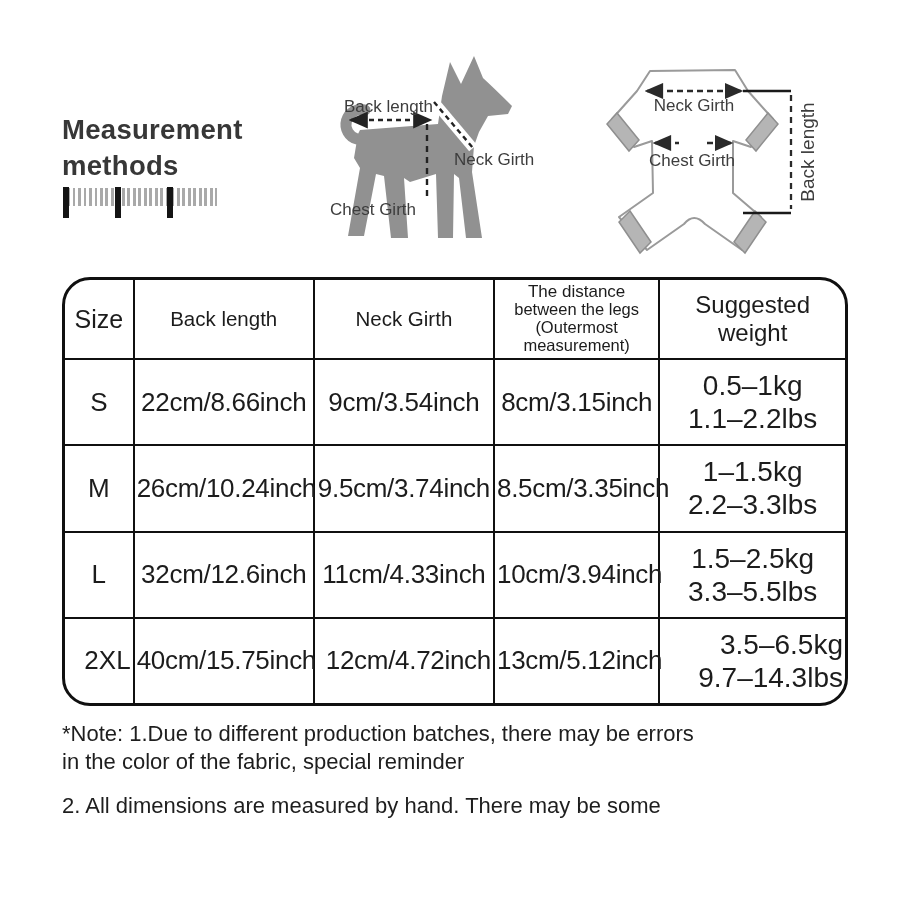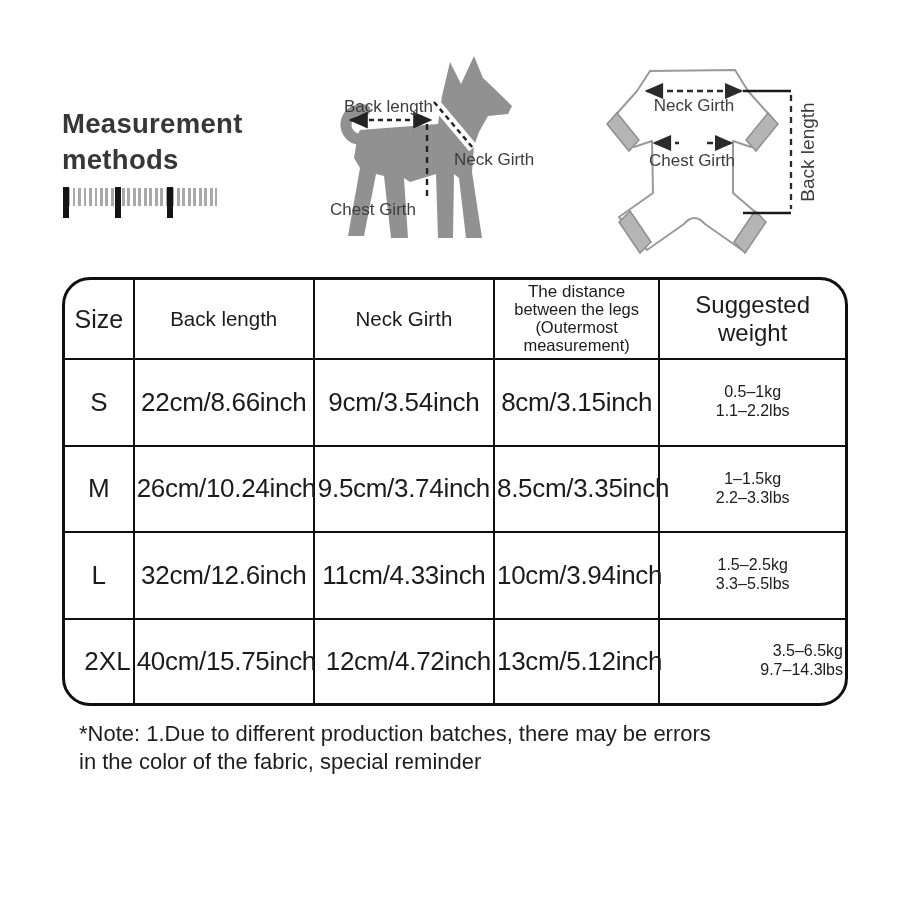--- a/index.html
+++ b/index.html
@@ -3,21 +3,21 @@
 <meta charset="utf-8">
 <style>
   html,body { margin:0; padding:0; background:#ffffff; }
   .canvas {
     position:relative; width:900px; height:900px; background:#ffffff;
     font-family:"Liberation Sans", sans-serif; color:#222; overflow:hidden;
   }
 
   
   .heading {
-    position:absolute; left:62px; top:106px;
+    position:absolute; left:62px; top:112px;
     font-size:27.5px; font-weight:bold; color:#373737;
     line-height:1.32; letter-spacing:0.3px;
   }
 
   
   .ruler { position:absolute; left:63px; top:187px; width:158px; height:31px; }
   .ruler-minors {
     position:absolute; left:4px; top:1px; width:150px; height:18px;
     background:repeating-linear-gradient(to right, #a9a9a9 0 2.6px, transparent 2.6px 5.5px);
   }
@@ -51,24 +51,24 @@
   .col-dist { width:21.2%; }
   .col-weight { width:23.8%; }
   .hdr-row { height:79px; }
   .hdr-size { font-size:25px; }
   .hdr-col { font-size:20.5px; }
   .hdr-dist-l1 { font-size:17px; line-height:1.08; }
   .hdr-dist-sm { font-size:16.5px; line-height:1.08; }
   .hdr-weight { font-size:24px; line-height:1.15; }
   .cell-size { font-size:26px; }
   .cell-val { font-size:26px; letter-spacing:-0.3px; }
-  .cell-weight { font-size:16px; line-height:1.18; }
-
-  
-  .notes { position:absolute; left:62px; top:720px; width:820px; color:#1e1e1e;margin-left:17px; }
+  .cell-weight { font-size:28px; line-height:1.18; }
+
+  
+  .notes { position:absolute; left:62px; top:720px; width:820px; color:#1e1e1e; }
   .note-para { font-size:22px; line-height:1.27; margin:0 0 16px 0; }
 </style>
 </head>
 <body>
 
 <div class="canvas">
 
   <div class="heading">
     <div>Measurement</div>
     <div>methods</div>
@@ -218,17 +218,17 @@
     </tbody>
       </table>
   </div>
 
   <div class="notes">
     <p class="note-para">
       <span>*Note: 1.Due to different production batches, there may be errors</span><br>
       <span>in the color of the fabric, special reminder</span>
     </p>
     <p class="note-para">
-      <br>
+      <span>2. All dimensions are measured by hand. There may be some</span><br>
     </p>
   </div>
 
 </div>
 
 </body></html>

